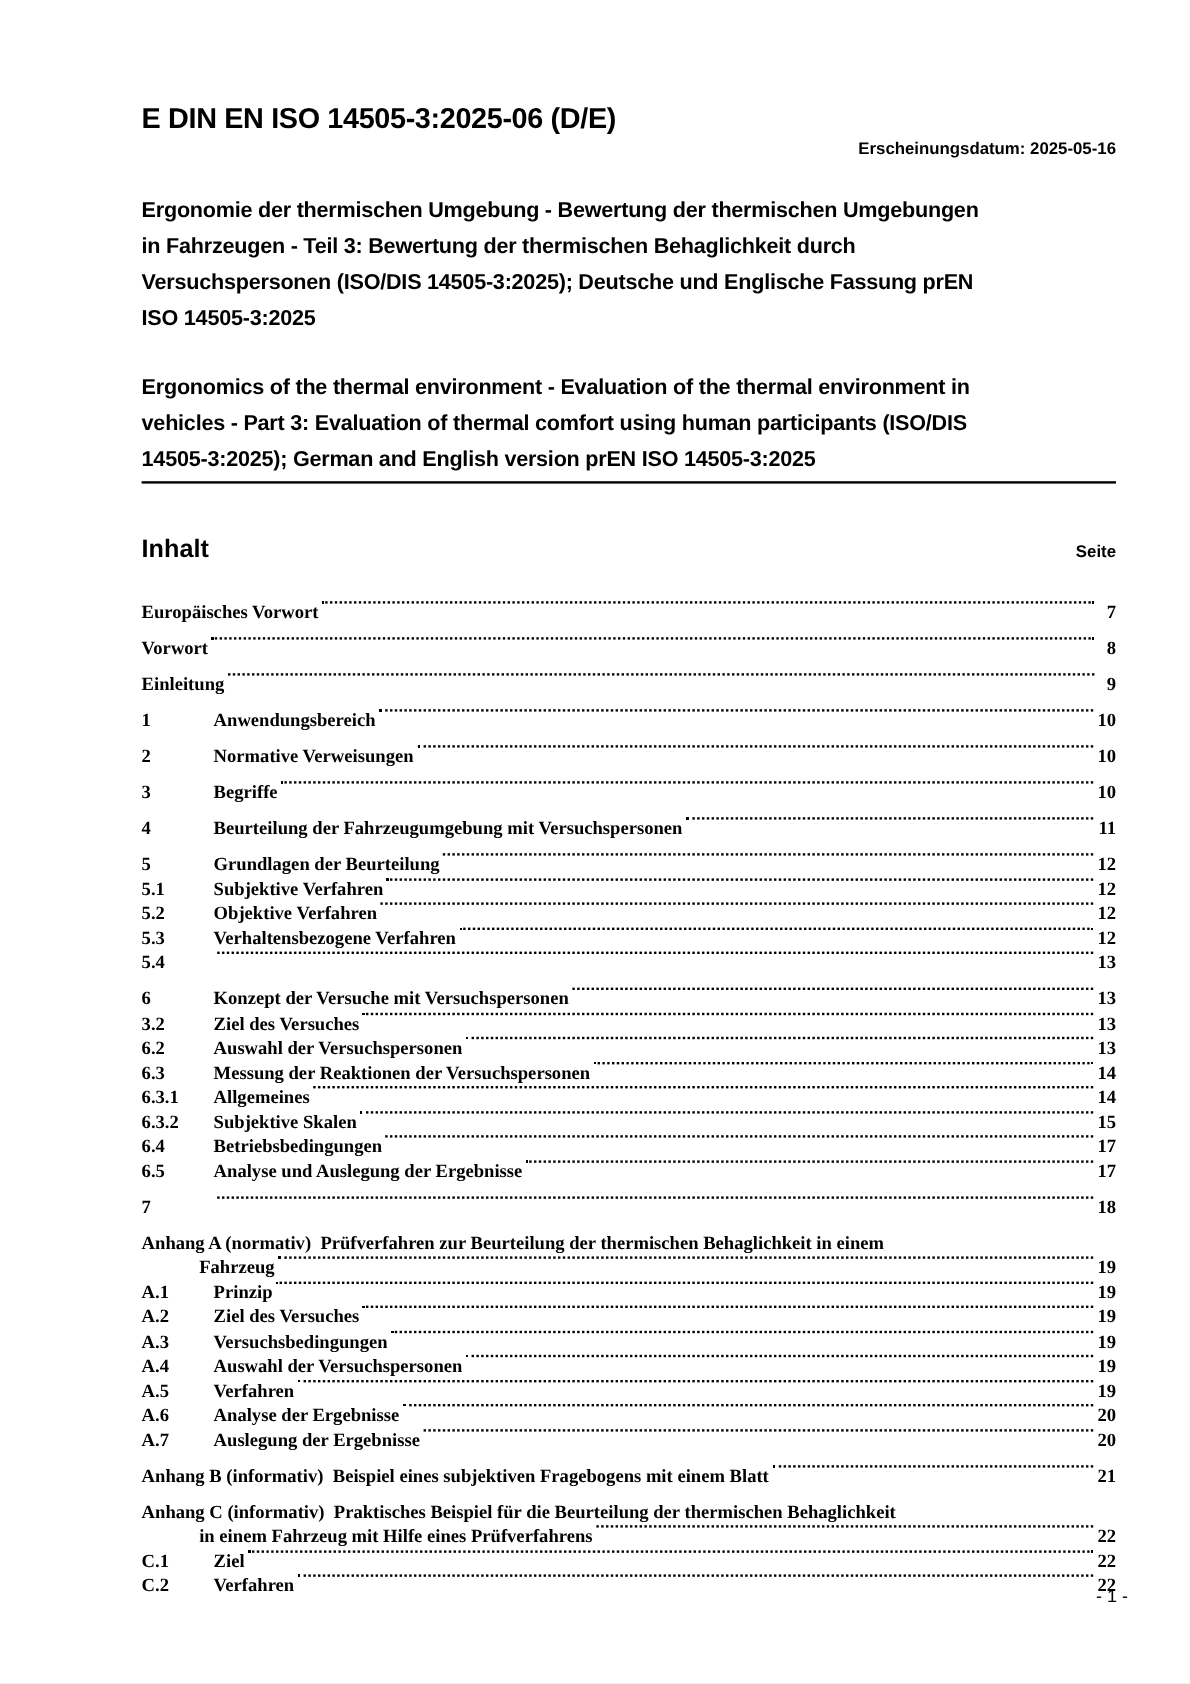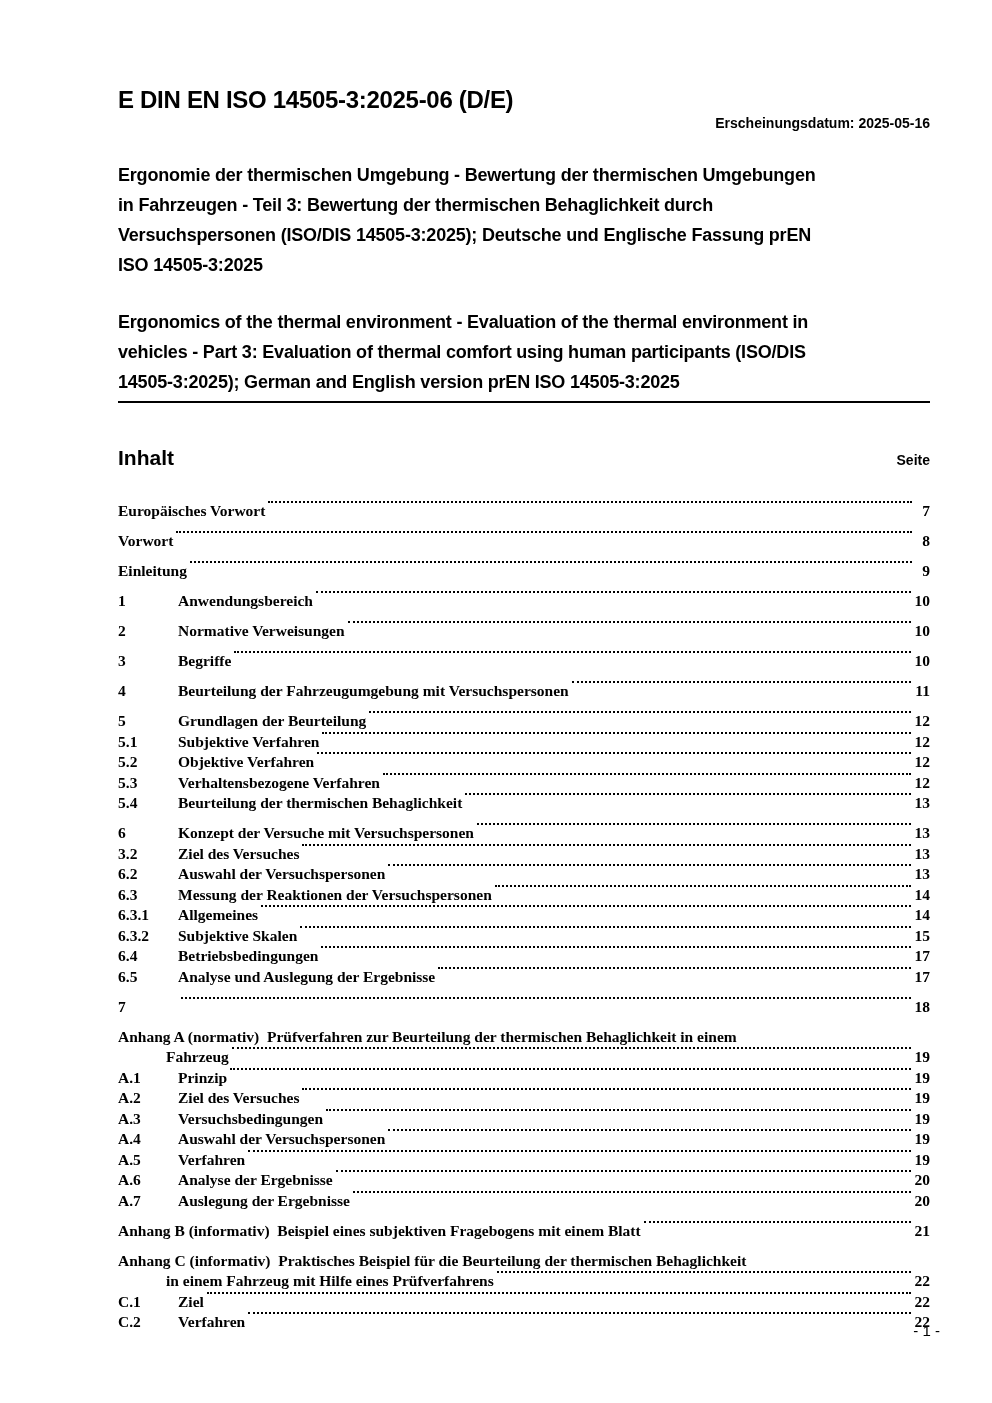--- a/index.html
+++ b/index.html
@@ -164,21 +164,20 @@
         <div class="toc-line">
           <span class="toc-num">5.3</span>
           <span class="toc-title">Verhaltensbezogene Verfahren</span>
           <span class="toc-dots"></span>
           <span class="toc-page">12</span>
         </div>
       </div>
       <div class="toc-entry">
         <div class="toc-line">
           <span class="toc-num">5.4</span>
-          <span class="toc-title">Beurteilung der thermischen Behaglichkeit</span>
           <span class="toc-dots"></span>
           <span class="toc-page">13</span>
         </div>
       </div>
       <div class="toc-entry major">
         <div class="toc-line">
           <span class="toc-num">6</span>
           <span class="toc-title">Konzept der Versuche mit Versuchspersonen</span>
           <span class="toc-dots"></span>
           <span class="toc-page">13</span>

